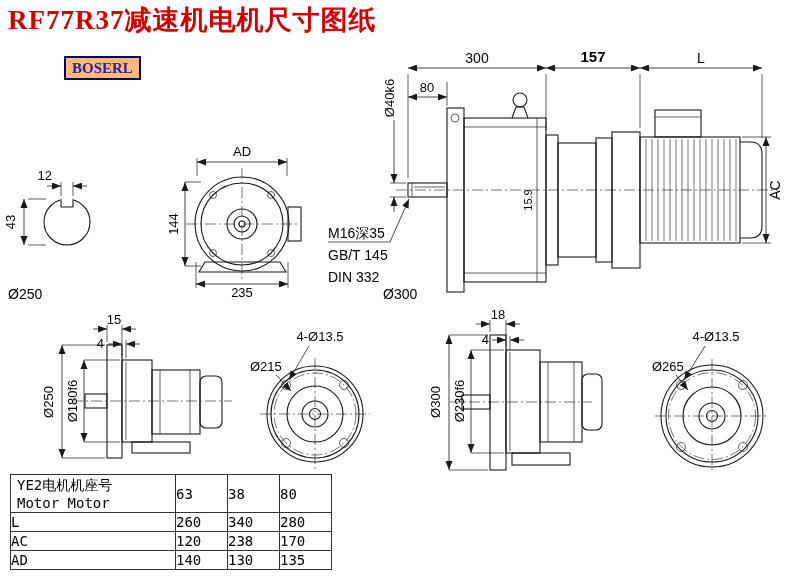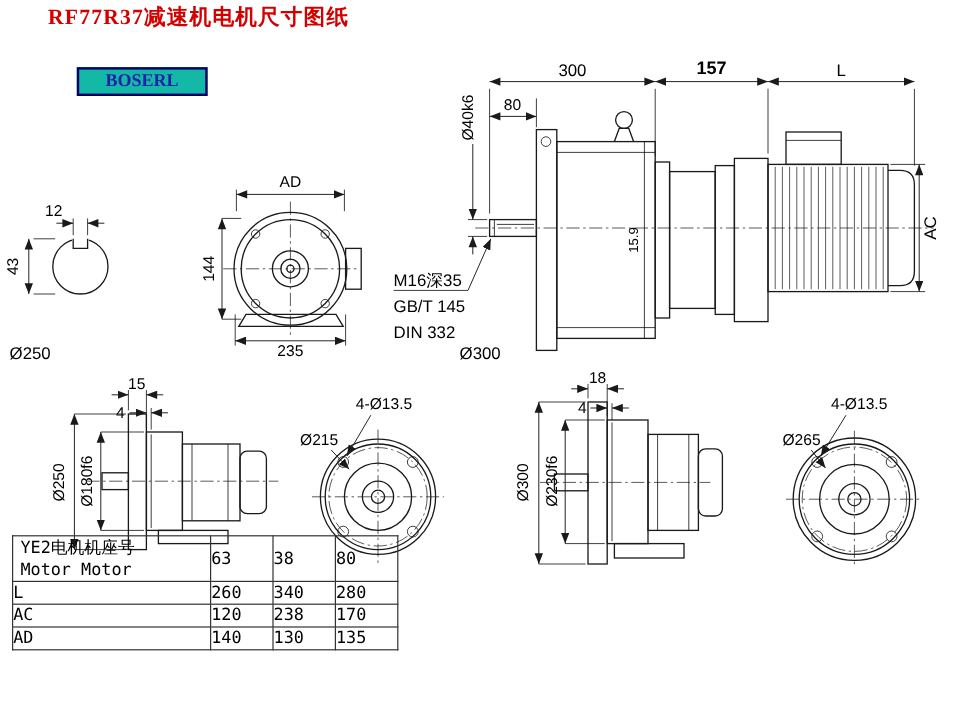--- a/index.html
+++ b/index.html
@@ -2,39 +2,39 @@
 <html style="--title: #d40000; --logo: #2222aa; --line: #1a1a1a;"><head>
 <meta charset="utf-8">
 <style>
   html,body { margin:0; padding:0; background:#fff; }
   .page {
     position:relative; width:800px; height:587px; background:#ffffff;
     font-family:"Liberation Sans", sans-serif; overflow:hidden; color:#000;
   }
   .title {
     position:absolute; left:8px; top:2px; font-family:"Liberation Serif", serif;
-    font-size:18px; font-weight:bold; color:var(--title,#d40000); letter-spacing:1px;margin-left:32px;
+    font-size:27px; font-weight:bold; color:var(--title,#d40000); letter-spacing:1px;
   }
   .logo {
     position:absolute; left:64px; top:56px; border:2px solid #00006a;
     color:var(--logo,#2222aa); font-family:"Liberation Serif", serif;
-    font-size:15px; font-weight:bold; padding:0 22px; line-height:20px; background:#14b8a6;
+    font-size:15px; font-weight:bold; padding:0 6px; line-height:20px; background:#fdba74;
   }
   svg.drawing { position:absolute; left:0; top:0; }
   svg .ln   { stroke:#1a1a1a; fill:none; stroke-width:1.1; }
   svg .thin { stroke:#1a1a1a; fill:none; stroke-width:0.7; }
   svg .dim  { stroke:#1a1a1a; fill:none; stroke-width:0.8; }
   svg .cl   { stroke:#1a1a1a; fill:none; stroke-width:0.6; stroke-dasharray:11 3 2 3; }
   svg .fins { stroke:#1a1a1a; fill:none; stroke-width:0.6; }
   svg text  { fill:#000; font-family:"Liberation Sans", sans-serif; font-size:13px; }
   svg text.big { font-size:14px; }
   svg text.bold { font-size:15px; font-weight:bold; }
   svg text.small { font-size:11px; }
   .spec-table {
-    position:absolute; left:10px; top:446px; border-collapse:collapse;
+    position:absolute; left:10px; top:474px; border-collapse:collapse;
     font-family:"DejaVu Sans Mono", monospace; font-size:14px; table-layout:fixed;
   }
   .spec-table td {
     border:1px solid #333; text-align:left; padding:0;
     height:18px; line-height:18px; box-sizing:border-box;
   }
   .spec-table td.c1 { width:165px; }
   .spec-table td.cv { width:52px; }
   .spec-table tr.hdr td { height:38px; }
   .spec-table td.hlab { text-align:left; padding-left:6px; line-height:18px; }

